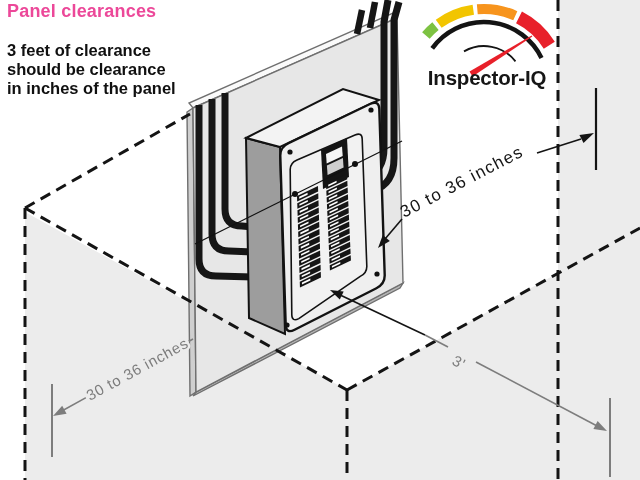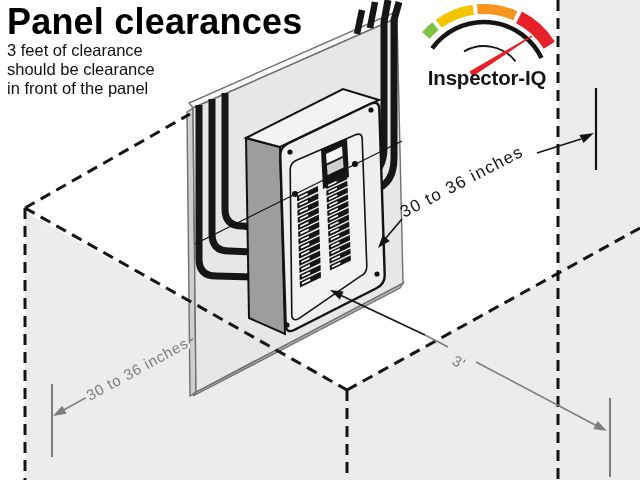--- a/index.html
+++ b/index.html
@@ -1,22 +1,22 @@
 <!DOCTYPE html>
 <html><head>
 <meta charset="utf-8">
 <style>
   html,body{margin:0;padding:0;background:#fff;}
   #stage{position:relative;width:640px;height:480px;overflow:hidden;background:#fff;
          font-family:"Liberation Sans",sans-serif;}
   #stage svg{position:absolute;left:0;top:0;}
-  .title{position:absolute;left:7px;top:1px;font-size:36px;font-weight:bold;
-         letter-spacing:.2px;color:#000000;white-space:nowrap;}
+  .title{position:absolute;left:7px;top:1px;font-size:18px;font-weight:bold;
+         letter-spacing:.2px;color:#ec4899;white-space:nowrap;}
   .subtitle{position:absolute;left:7px;top:41px;font-size:16.5px;line-height:19px;color:#101010;}
-  .subtitle div{white-space:nowrap;}
+  .subtitle div{white-space:nowrap;font-weight:bold;}
   text{font-family:"Liberation Sans",sans-serif;}
   .dim-black{font-size:17px;letter-spacing:1.4px;fill:#141414;}
   .dim-gray{font-size:15px;letter-spacing:.8px;fill:#7d7d7d;paint-order:stroke;stroke:#ececec;stroke-width:5px;}
   .logo-text{font-size:20.5px;font-weight:bold;fill:#161616;letter-spacing:-.2px;}
 </style>
 </head>
 <body>
 
 <div id="stage">
 
@@ -169,15 +169,15 @@
         <polygon points="469.5,71.6 472.5,76.4 532.4,36.6 531.6,35.4" fill="#e8202a"></polygon>
       </g>
       <text class="logo-text" x="487" y="85" text-anchor="middle">Inspector-IQ</text>
     </g>
   </svg>
 
   <div class="title">Panel clearances</div>
   <div class="subtitle">
     <div>3 feet of clearance</div>
     <div>should be clearance</div>
-    <div>in front of the panel</div>
+    <div>in inches of the panel</div>
   </div>
 </div>
 
 </body></html>

